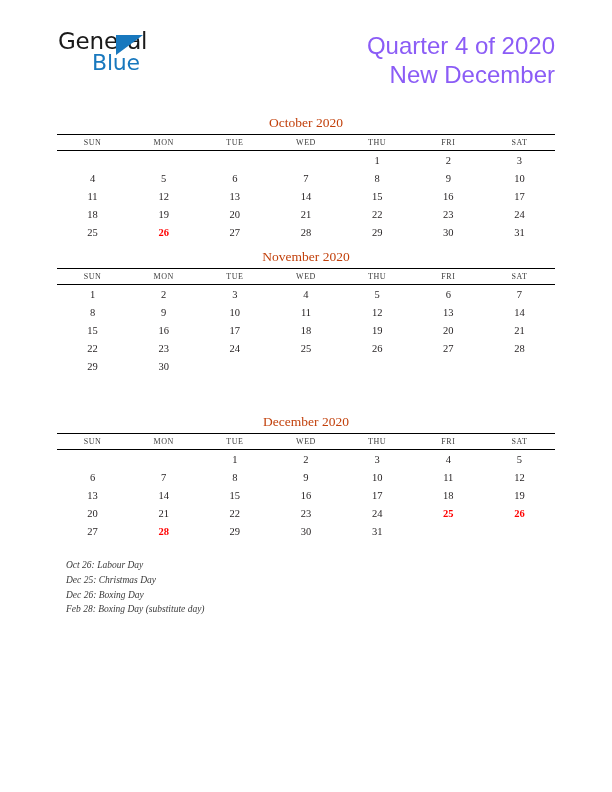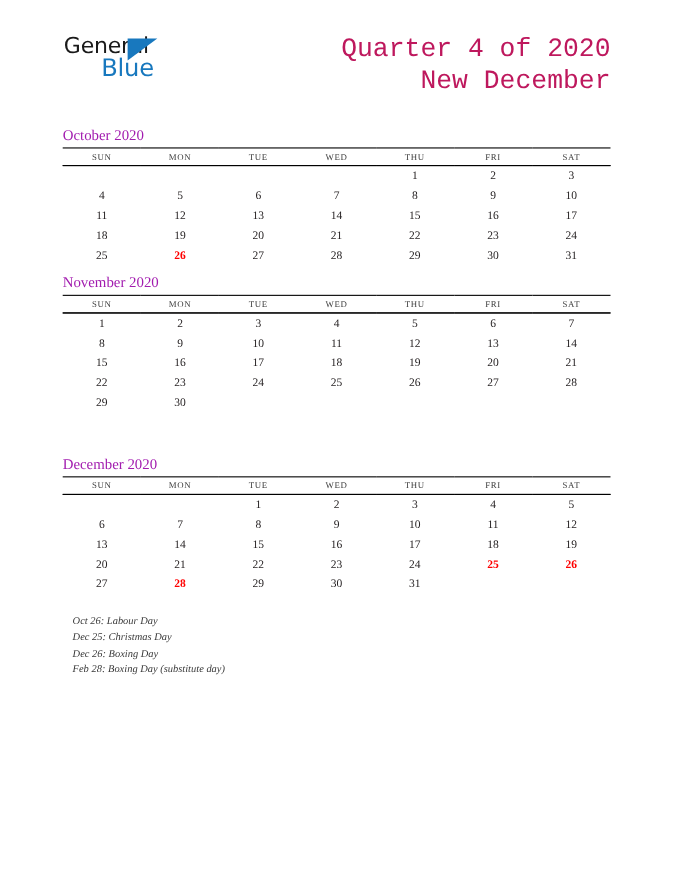--- a/index.html
+++ b/index.html
@@ -31,21 +31,21 @@
     left: 58px;
     top: 30px;
     width: 150px;
     height: 52px;
   }
   .logo-general {
     position: absolute;
     left: 0;
     top: 0;
     font-family: "DejaVu Sans", sans-serif;
-    font-size: 20px;
+    font-size: 23px;
     letter-spacing: -0.2px;
     color: #1a1a1a;
     line-height: 22px;
   }
   .logo-triangle {
     position: absolute;
     left: 58px;
     top: 5px;
     width: 0;
     height: 0;
@@ -64,43 +64,43 @@
     margin-left: 12px;
   }
 
   .title-block {
     position: absolute;
     right: 57px;
     top: 31px;
     text-align: right;
   }
   .title-line {
-    font-family: Liberation Mono, monospace;
+    font-family: Liberation Sans, sans-serif;
     font-size: 24px;
     line-height: 29px;
-    color: #be185d;
+    color: #8b5cf6;
     white-space: nowrap;
   }
 
   
   .month-block {
     position: absolute;
     left: 57px;
     width: 498px;
   }
   .month-oct { top: 114px; }
   .month-nov { top: 248px; }
   .month-dec { top: 413px; }
 
   .month-title {
-    text-align: left;
+    text-align: center;
     font-family: "Liberation Serif", serif;
     font-size: 13.5px;
     line-height: 17px;
-    color: #a21caf;
+    color: #c2410c;
     margin-bottom: 3px;
   }
 
   table.cal {
     width: 498px;
     border-collapse: collapse;
     table-layout: fixed;
   }
   table.cal thead th {
     font-family: "Liberation Serif", serif;

